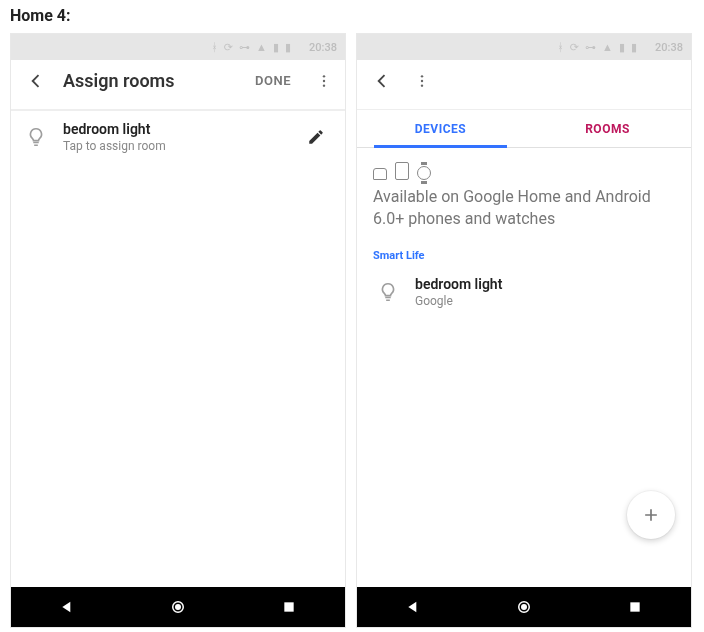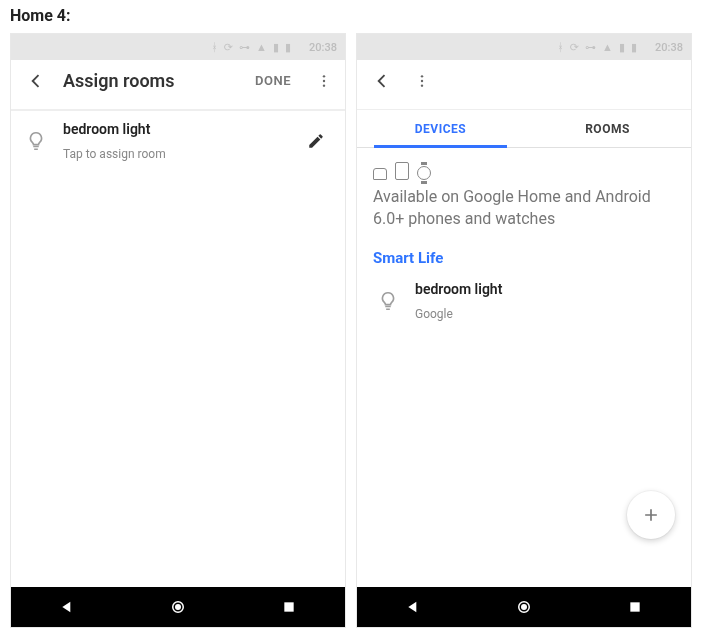--- a/index.html
+++ b/index.html
@@ -85,21 +85,21 @@
     display:flex;
     height: 38px;
     border-bottom: 1px solid #e0e0e0;
   }
   .tab {
     flex:1;
     text-align:center;
     font-size: 12px;
     font-weight:700;
     letter-spacing:.5px;
-    color:#404040;
+    color:#be185d;
     display:flex;align-items:center;justify-content:center;
     cursor:pointer;
     position:relative;
   }
   .tab.active { color:#3372ff; }
   .tab.active::after{
     content:"";
     position:absolute;
     left:10%; right:10%; bottom:-1px;
     height:3px; background:#3372ff;
@@ -111,21 +111,21 @@
     padding: 10px 14px 10px 10px;
     gap: 12px;
   }
   .bulb-icon {
     width: 30px; height:30px;
     display:flex;align-items:center;justify-content:center;
     color:#9e9e9e;
   }
   .row-texts { flex:1; }
   .row-title { font-size:14px; font-weight:600; color:#222; }
-  .row-sub { font-size:12px; color:#888; margin-top:10px; }
+  .row-sub { font-size:12px; color:#888; margin-top:2px; }
   .edit-icon {
     width:30px;height:30px;display:flex;align-items:center;justify-content:center;
     color:#333; cursor:pointer;
   }
   .section-header {
     padding: 14px 16px 4px 16px;
   }
   .mini-icons {
     display:flex; gap:8px; color:#666; align-items:flex-end;
     padding-bottom:6px;
@@ -135,21 +135,21 @@
   .mini-icons .watch::before,
   .mini-icons .watch::after{
     content:"";position:absolute;left:50%;transform:translateX(-50%);
     width:6px;height:3px;background:#888;
   }
   .mini-icons .watch::before{top:-5px;}
   .mini-icons .watch::after{bottom:-5px;}
   .avail-text { font-size:16px; color:#777; line-height:1.35; }
   .service-label {
     padding: 16px 16px 4px 16px;
-    color:#2f74ff; font-size:15px; font-weight:700;
+    color:#2f74ff; font-size:11px; font-weight:700;
   }
   
   .fab {
     position:absolute;
     right:16px; bottom:48px;
     width:48px;height:48px;border-radius:50%;
     background:#fff;
     box-shadow:0 2px 6px rgba(0,0,0,.18), 0 0 0 1px rgba(0,0,0,.03);
     display:flex;align-items:center;justify-content:center;
     color:#777; font-size:22px; cursor:pointer;

